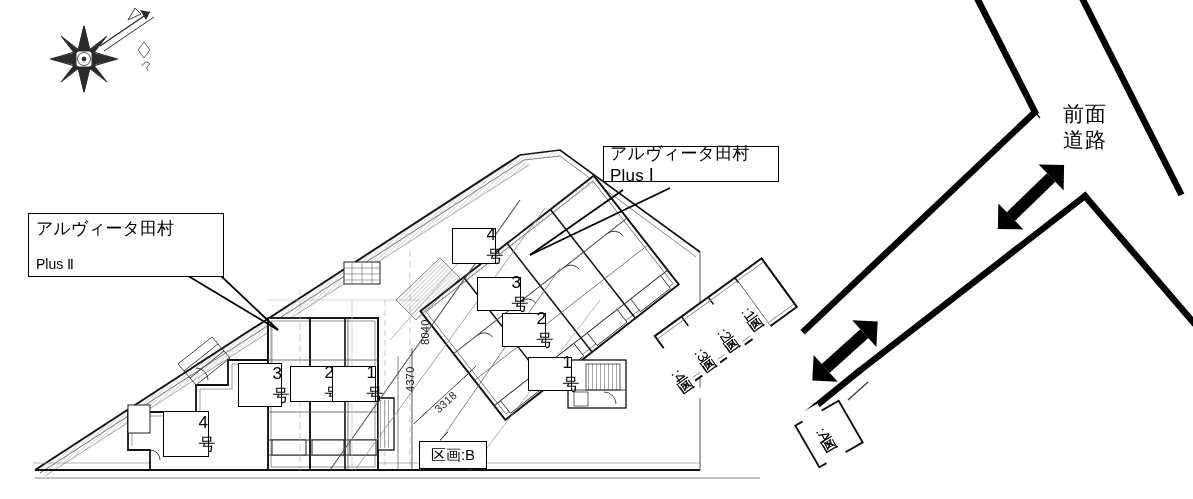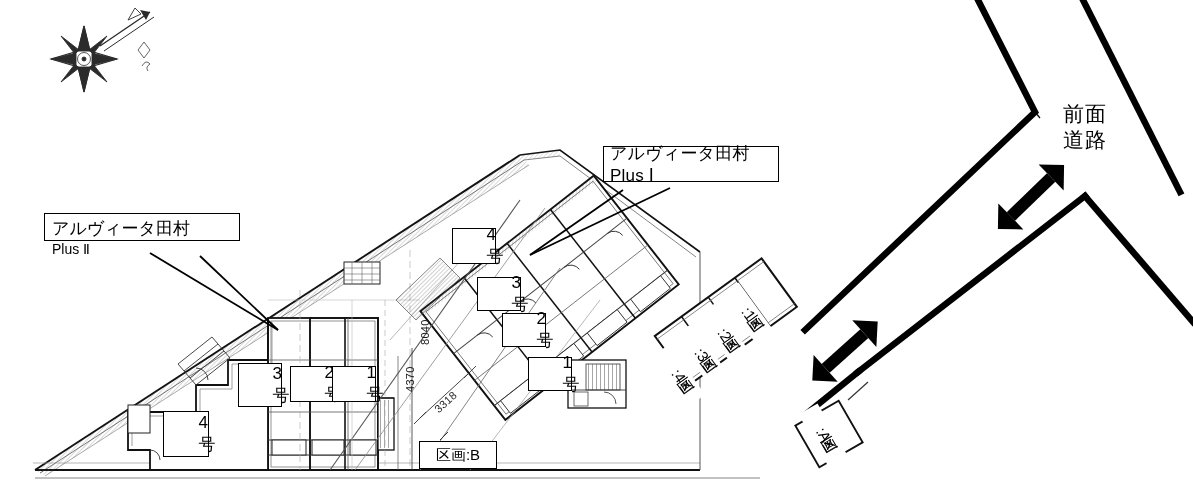--- a/index.html
+++ b/index.html
@@ -21,21 +21,21 @@
     border:1.6px solid #000;
     background:#fff;
     box-sizing:border-box;
     display:flex;
     align-items:center;
     padding:2px 6px;
   }
   .callout-box .t{font-size:17px;letter-spacing:.2px;}
   .callout-2line{display:block;padding:3px 7px 2px 7px;}
   .callout-2line .l1{font-size:17px;display:block;}
-  .callout-2line .l2{font-size:14px;display:block;margin-top:1px;}
+  .callout-2line .l2{font-size:14px;display:block;margin-top:16px;}
 
   .road-label{
     position:absolute;
     font-size:21px;
     line-height:1.22;
     text-align:left;
     letter-spacing:1px;
   }
 
   .unit-box{
@@ -298,21 +298,21 @@
     <g fill="none" stroke="#333" stroke-width="1.0">
       <path d="M440,440 L448,432"></path>
     </g>
 
     <g fill="none" stroke="#333" stroke-width="1.2">
       <path d="M848,400 L868,382"></path>
     </g>
 
   </svg>
 
-  <div class="callout-box callout-2line" style="left:44px;top:213px;width:196px;height:28px;">
+  <div class="callout-box callout-2line" style="left:28px;top:213px;width:196px;height:64px;">
     <span class="l1">アルヴィータ田村</span>
     <span class="l2">Plus Ⅱ</span>
   </div>
 
   <div class="callout-box" style="left:603px;top:146px;width:176px;height:36px;">
     <span class="t">アルヴィータ田村Plus Ⅰ</span>
   </div>
 
   <div class="road-label" style="left:1063px;top:101px;width:72px;">
     <div>前面</div>
@@ -360,21 +360,21 @@
   <div class="kukaku-box" style="left:667px;top:345px;width:22px;height:62px;
               transform:rotate(-36deg);writing-mode:vertical-rl;border:none;">
     <span>区画:4</span>
   </div>
 
   <div class="kukaku-box" style="left:812px;top:405px;width:22px;height:60px;
               transform:rotate(-30deg);writing-mode:vertical-rl;border:none;">
     <span>区画:A</span>
   </div>
 
-  <div class="kukaku-box" style="left:419px;top:441px;width:78px;height:28px;">
+  <div class="kukaku-box" style="left:419px;top:441px;width:68px;height:28px;">
     <span>区画:B</span>
   </div>
 
   <div class="dim" style="left:419px;top:345px;transform:rotate(-90deg);transform-origin:left top;">8040</div>
   <div class="dim" style="left:404px;top:392px;transform:rotate(-90deg);transform-origin:left top;">4370</div>
   <div class="dim" style="left:432px;top:406px;transform:rotate(-42deg);transform-origin:left top;">3318</div>
 
 </div>
 
 </body></html>

